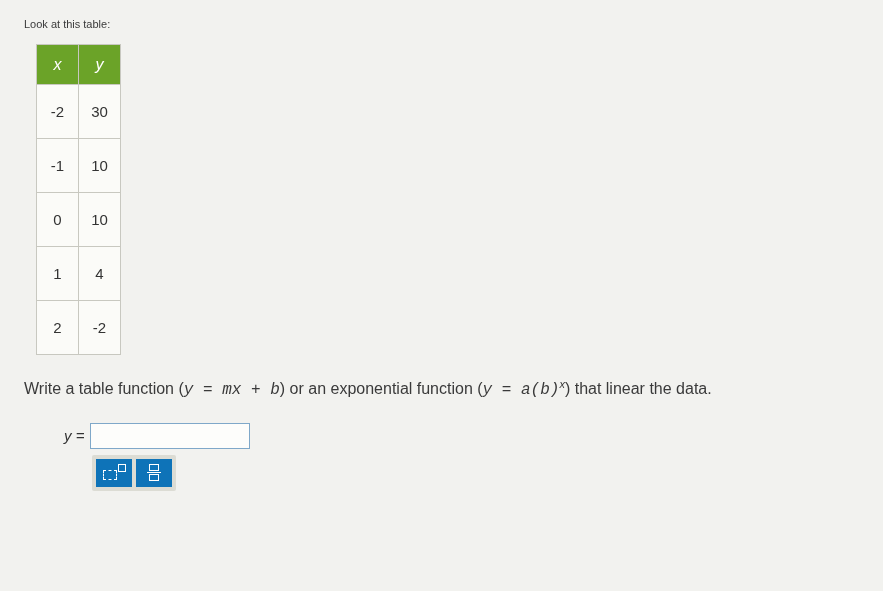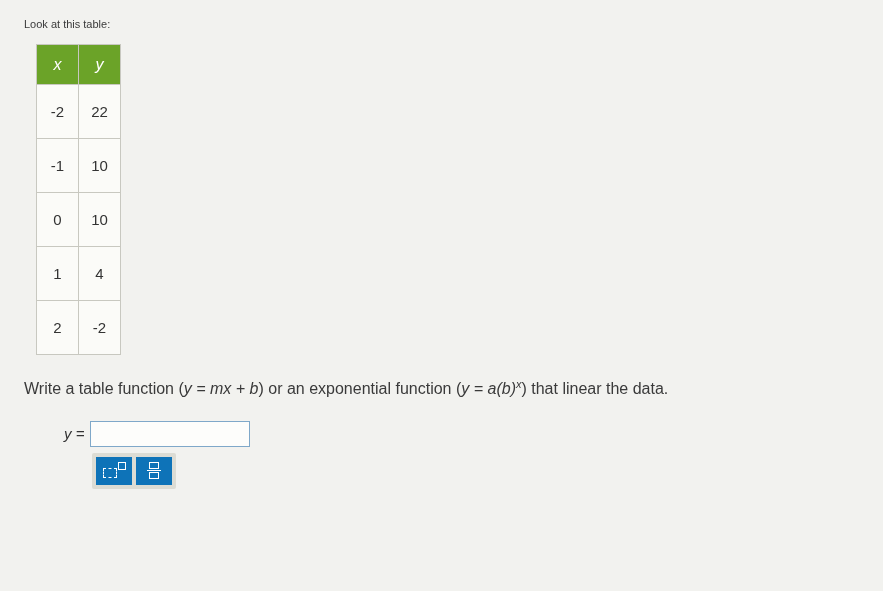--- a/index.html
+++ b/index.html
@@ -40,21 +40,21 @@
       text-align: center;
       font-size: 15px;
       color: #333;
     }
     .question {
       font-size: 16px;
       color: #3a3a3a;
       line-height: 1.45;
       margin-bottom: 20px;
     }
-    .question i { font-style: italic; }
+    .question i { font-style: italic; font-family: Liberation Mono, monospace; }
     .sup { vertical-align: super; font-size: 11px; font-style: italic; }
     .answer-area {
       margin-left: 40px;
     }
     .answer-line {
       display: flex;
       align-items: center;
       gap: 6px;
       margin-bottom: 6px;
     }
@@ -117,21 +117,21 @@
 <table class="data-table">
   <thead>
     <tr>
       <th>x</th>
       <th>y</th>
     </tr>
   </thead>
   <tbody>
     <tr>
       <td>-2</td>
-      <td>22</td>
+      <td>30</td>
     </tr>
     <tr>
       <td>-1</td>
       <td>10</td>
     </tr>
     <tr>
       <td>0</td>
       <td>10</td>
     </tr>
     <tr>

